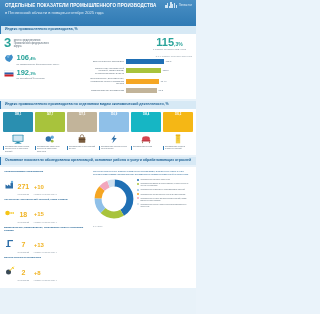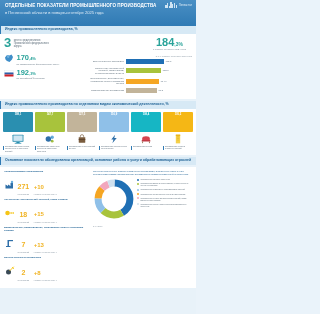--- a/index.html
+++ b/index.html
@@ -123,36 +123,36 @@
   <div class="secbar">Индекс промышленного производства, %</div>
 
   <div class="block1">
 
     <div class="b1-row">
       <div class="kpi3">
         <div class="num">3</div>
         <div class="cap">место среди регионов Приволжского федерального округа</div>
       </div>
       <div class="kpi115">
-        <div class="val"><span>184</span><small>,3%</small></div>
+        <div class="val"><span>115</span><small>,3%</small></div>
         <div class="cap">к январю-сентябрю 2024 года</div>
       </div>
     </div>
 
     <div class="b1-lower">
       <div class="b1-left">
         <div class="kpi-line">
           <span class="kpi-ico">
             <svg viewBox="0 0 20 18" width="10" height="9">
                 <path d="M2 7 L6 2 L11 3 L15 1 L18 6 L16 11 L11 16 L6 14 L3 11 Z" fill="#3f8ec9"></path>
                 <path d="M6 2 L11 3 L10 8 L6 7 Z" fill="#6fb0dd"></path>
               </svg>
           </span>
           <span class="kpi-txt">
-            <span class="v" style="display:block"><span>170</span><small>,4%</small></span>
+            <span class="v" style="display:block"><span>106</span><small>,4%</small></span>
             <span class="c" style="display:block">по Приволжскому федеральному округу</span>
           </span>
         </div>
         <div class="kpi-line">
           <span class="kpi-ico">
             <svg viewBox="0 0 20 14" width="10" height="7">
                 <rect x="1" y="1" width="18" height="4" fill="#ffffff" stroke="#c8d6e0" stroke-width=".4"></rect>
                 <rect x="1" y="5" width="18" height="4" fill="#2f5fa8"></rect>
                 <rect x="1" y="9" width="18" height="4" fill="#cf2027"></rect>
               </svg>

